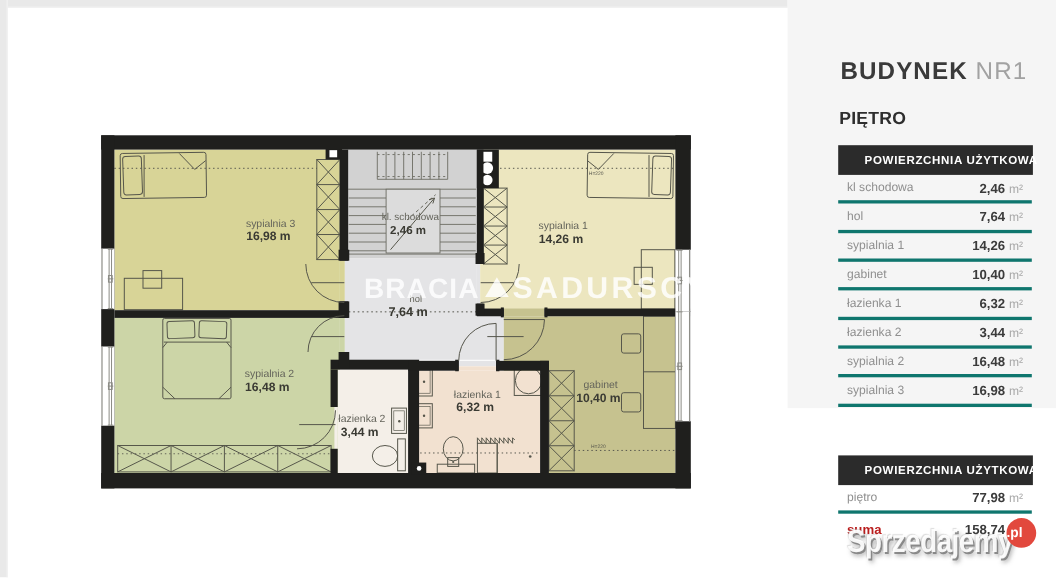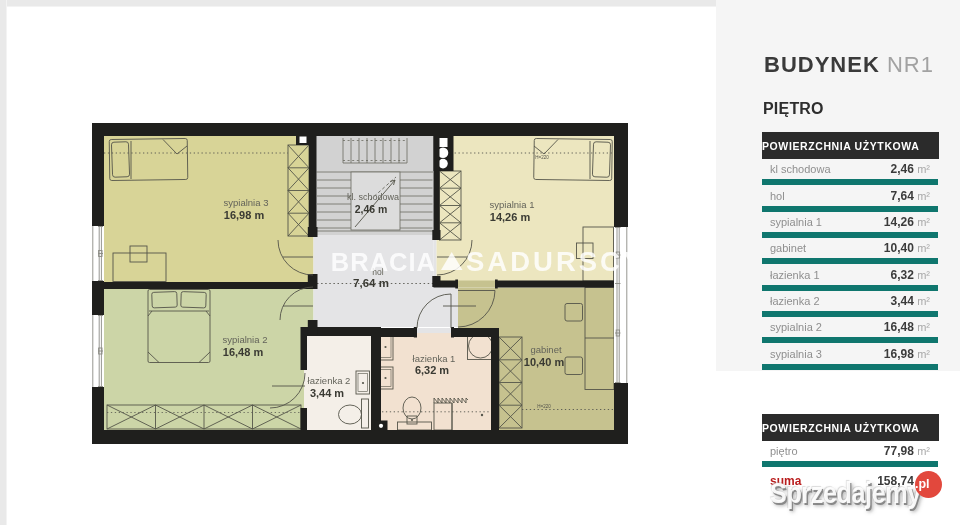--- a/index.html
+++ b/index.html
@@ -4,23 +4,23 @@
 <style>
 html,body{margin:0;padding:0;width:960px;height:525px;background:#ffffff;font-family:"Liberation Sans",sans-serif;overflow:hidden}
 #page{position:relative;width:960px;height:525px}
 #planarea{position:absolute;left:0;top:0;width:716px;height:525px;background:#ffffff}
 #topstrip{position:absolute;left:0;top:0;width:716px;height:6px;background:#e9e9e9;border-bottom:1px solid #f3f3f3}
 #leftstrip{position:absolute;left:0;top:0;width:6px;height:525px;background:#e9e9e9;border-right:1px solid #f3f3f3}
 #panel{position:absolute;left:716px;top:0;width:244px;height:371px;background:#f5f5f5}
 .h1{position:absolute;left:48px;top:52px;font-size:22px;font-weight:bold;letter-spacing:1px;color:#3a3a3a;white-space:nowrap}
 .h1 .nr{font-weight:400;color:#a2a2a2}
 .h2{position:absolute;left:47px;top:100px;font-size:16px;font-weight:bold;letter-spacing:0.2px;color:#2e2e2e}
-.bar{position:absolute;left:46px;width:177px;height:27px;background:#2b2b2b;color:#ffffff;font-size:10.5px;font-weight:bold;letter-spacing:0.6px;line-height:28px;padding-left:0;box-sizing:border-box;white-space:nowrap}
+.bar{position:absolute;left:46px;width:177px;height:27px;background:#2b2b2b;color:#ffffff;font-size:10.5px;font-weight:bold;letter-spacing:0.6px;line-height:28px;padding-left:24px;box-sizing:border-box;white-space:nowrap}
 .tbl{position:absolute;left:46px;width:176px}
-.row{height:26.35px;display:flex;justify-content:space-between;align-items:center;border-bottom:6px solid #0f766e;padding:0 8px 0 8px;box-sizing:border-box}
+.row{height:26.35px;display:flex;justify-content:space-between;align-items:center;border-bottom:3px solid #0f766e;padding:0 8px 0 8px;box-sizing:border-box}
 .row .lab{font-size:11px;color:#8f8f8f}
 .row .val{font-size:12px;font-weight:bold;color:#3b3b3b;white-space:nowrap}
 .row .m2{font-size:11px;font-weight:normal;color:#a8a8a8}
 .row2{height:27px}
 .sprz{position:absolute;left:770px;top:477px;font-size:29px;font-weight:bold;color:rgba(255,255,255,0.93);letter-spacing:-0.5px;transform:scaleX(0.87);transform-origin:left top;text-shadow:1.5px 1.5px 0 rgba(125,125,125,0.85),3px 3px 4px rgba(100,100,100,0.5),-1px -1px 1px rgba(170,170,170,0.4);white-space:nowrap;z-index:5}
 .pl-logo{position:absolute;left:915px;top:471px;width:27px;height:27px;border-radius:50%;background:#e2483d;color:#fff;font-size:12.5px;font-weight:bold;text-align:left;line-height:27px;z-index:6}
 </style>
 </head>
 <body>
 <div id="page">

